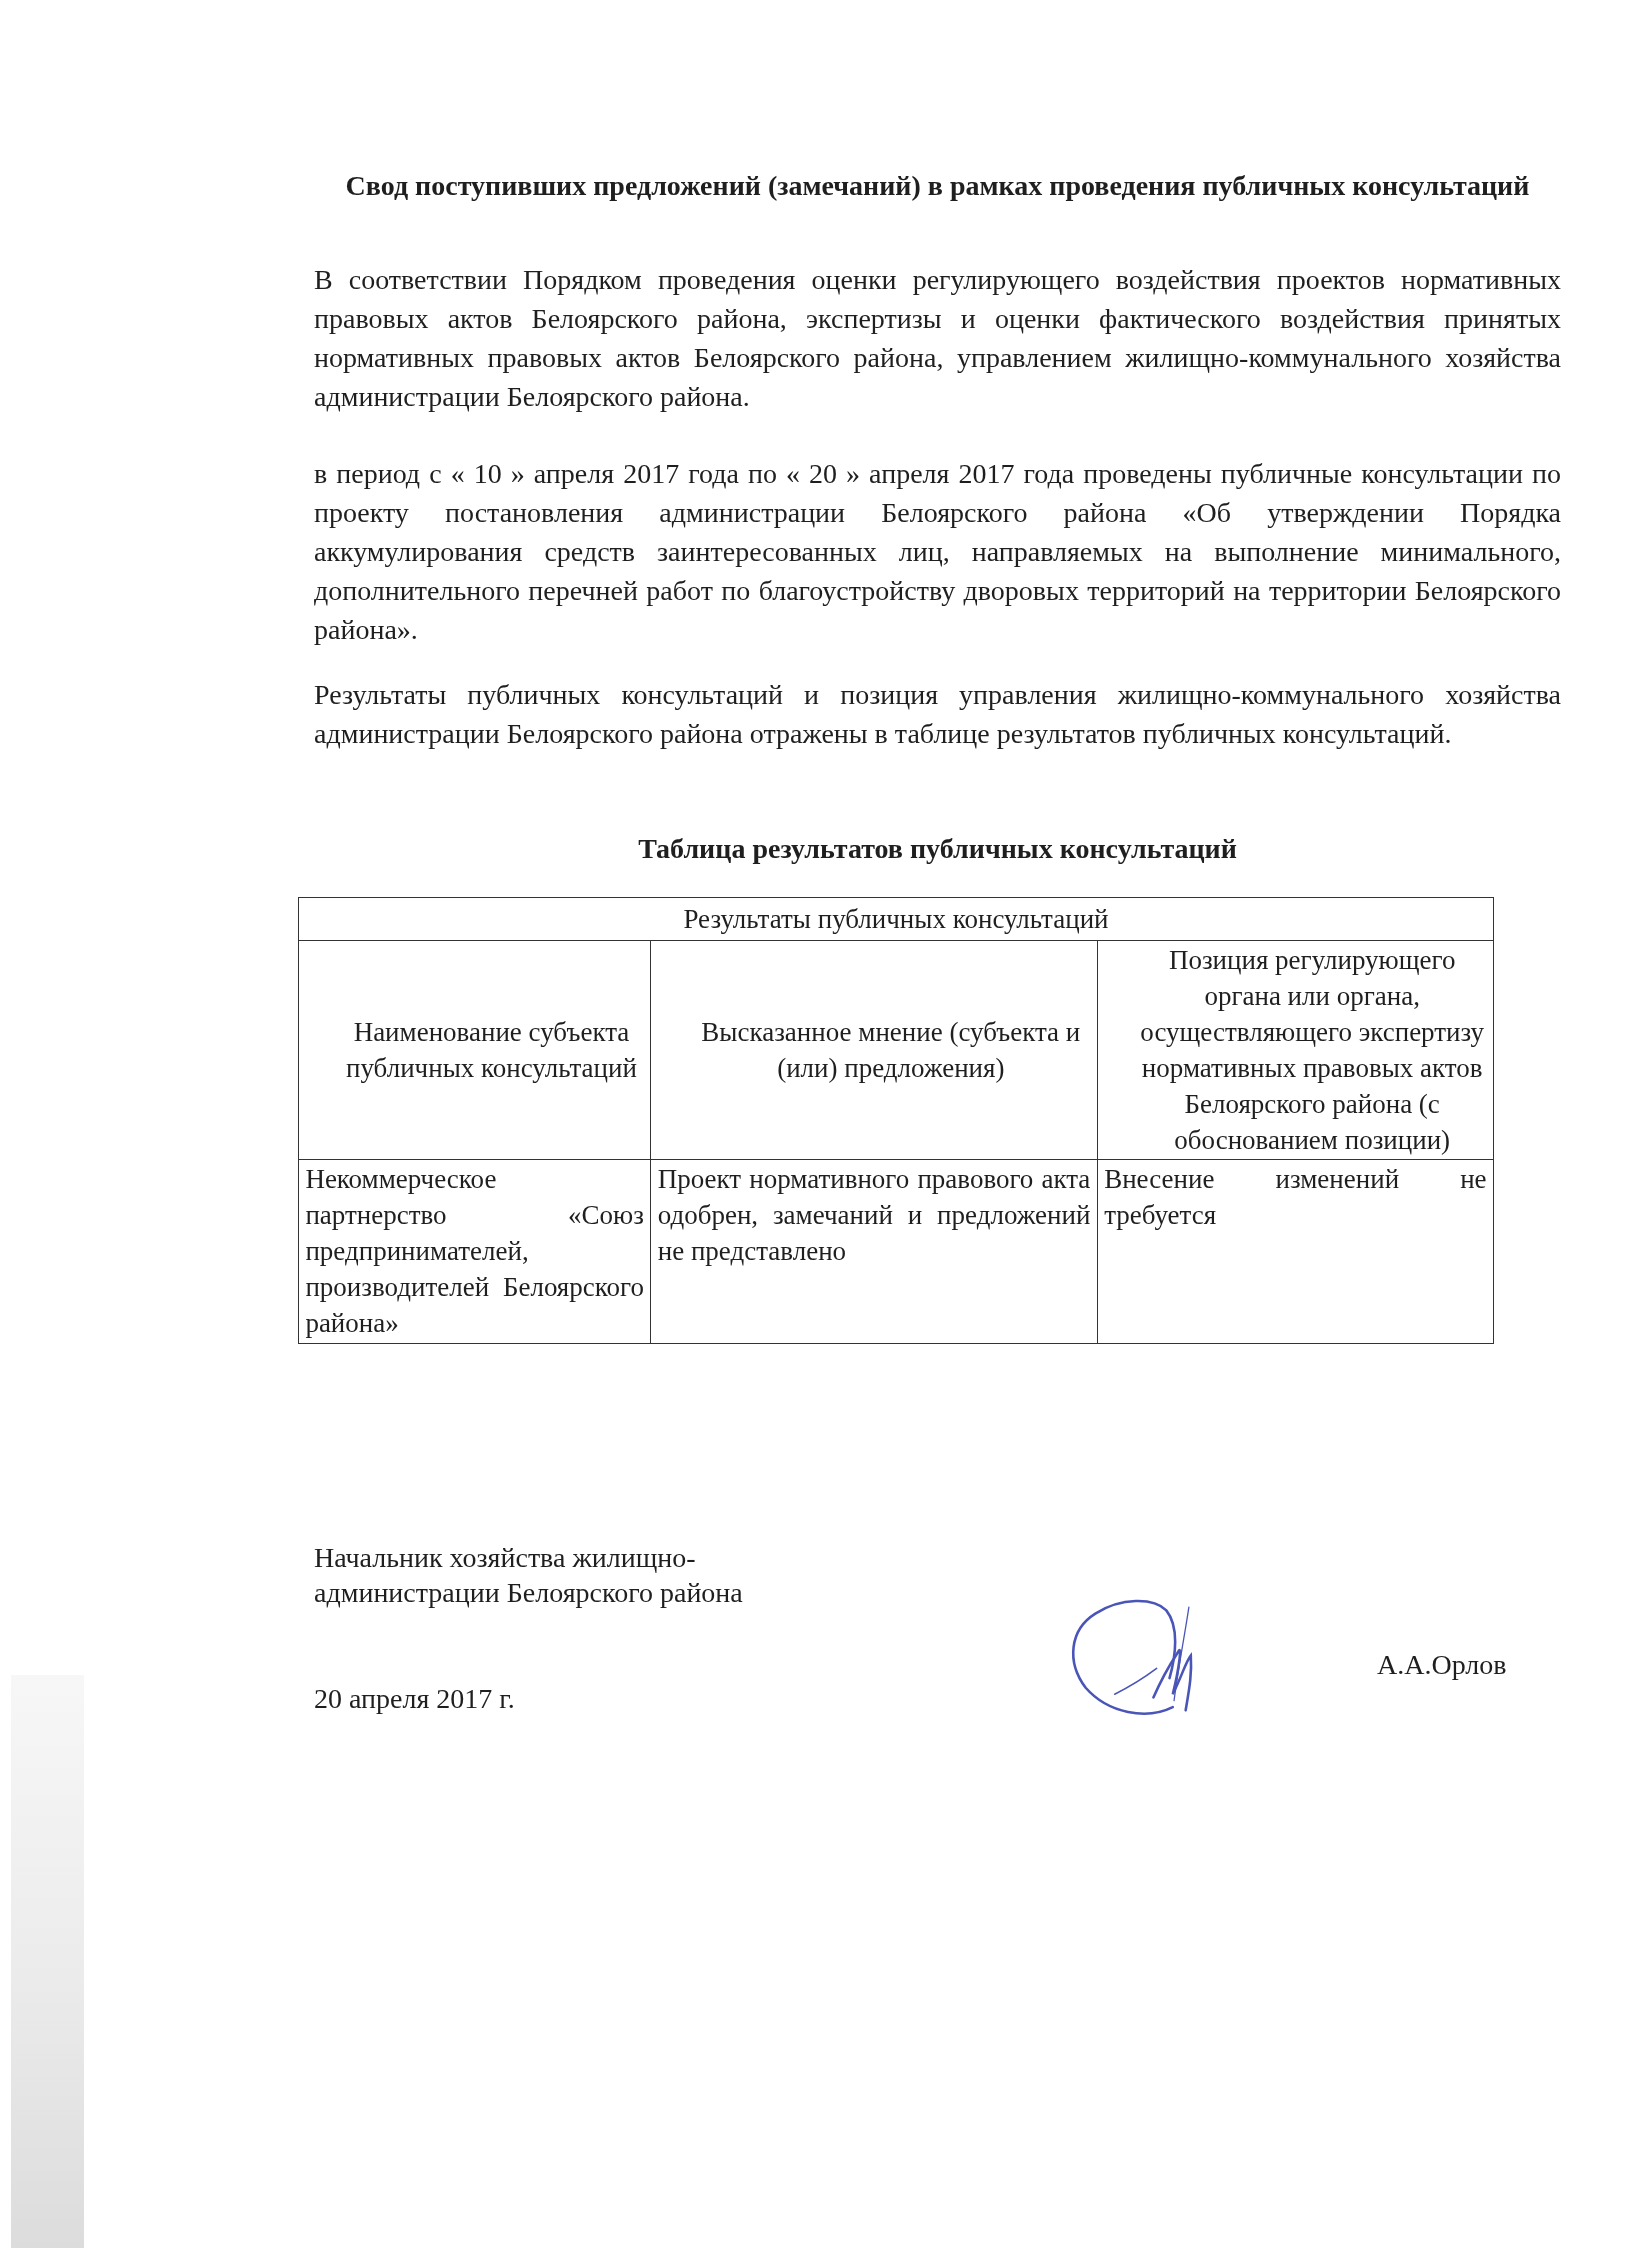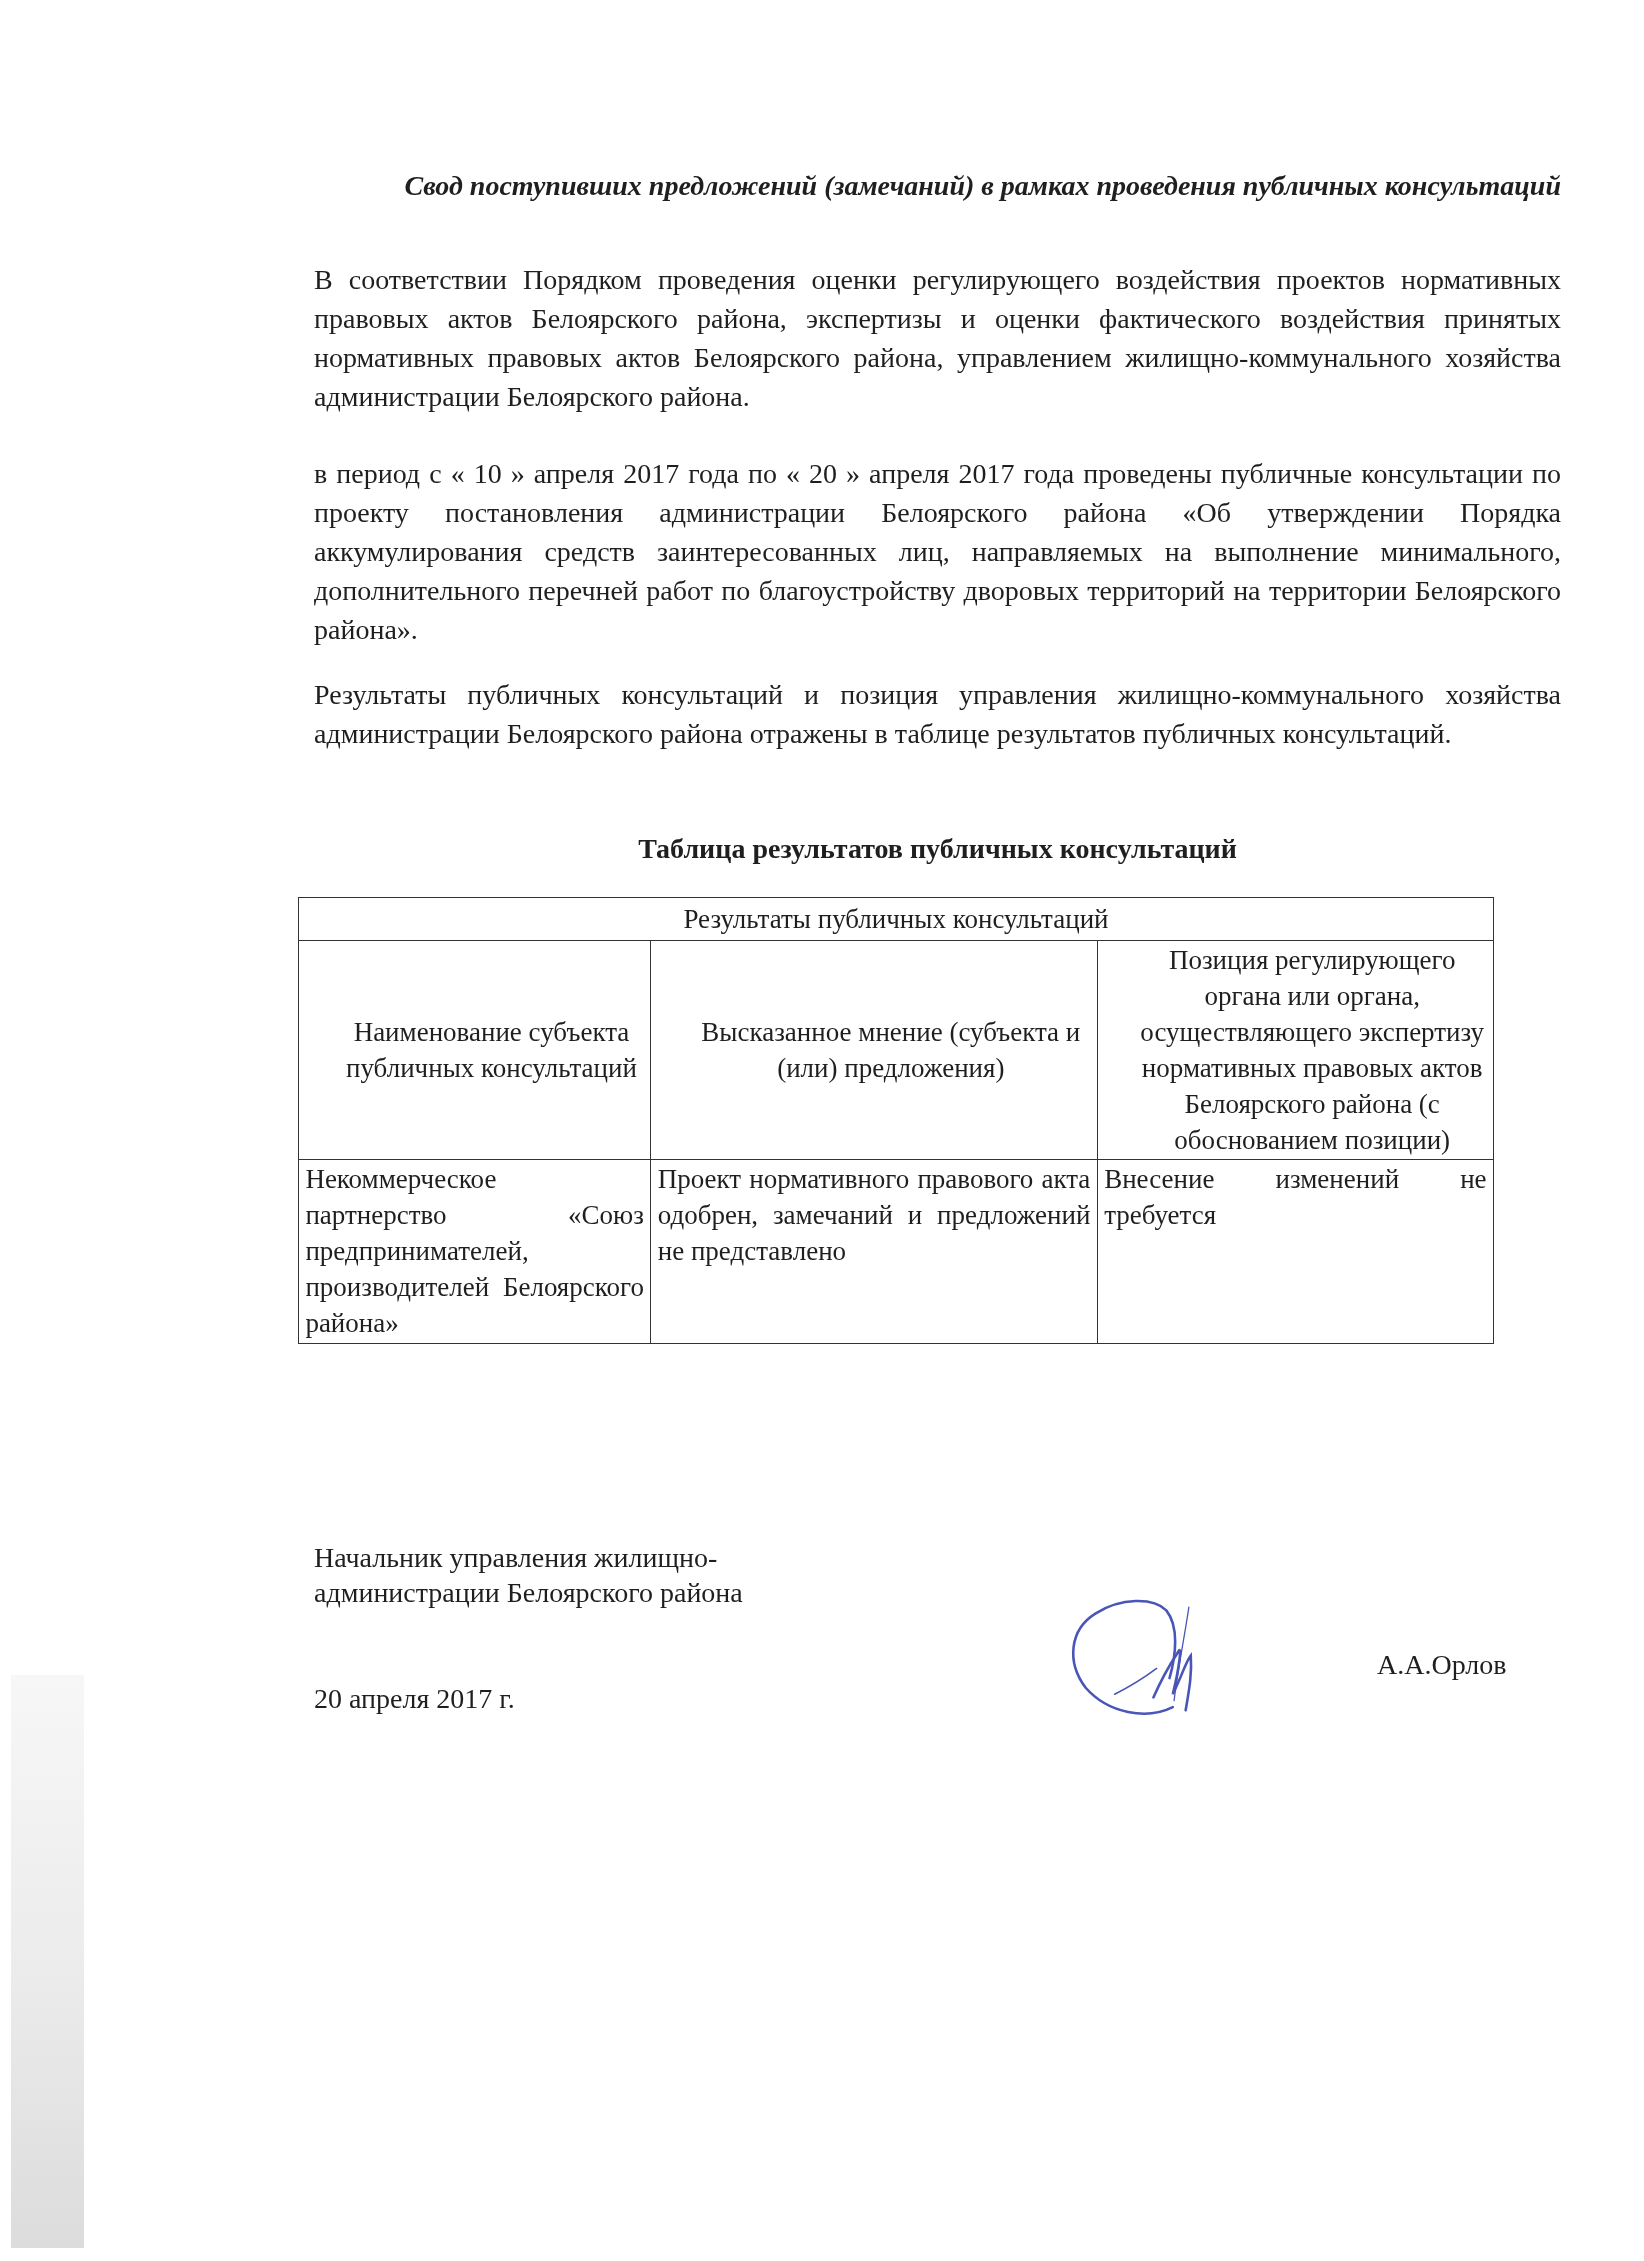--- a/index.html
+++ b/index.html
@@ -27,25 +27,24 @@
       position: absolute;
       left: 314px;
       top: 0;
       width: 1247px;
     }
     .title {
       position: absolute;
       top: 167px;
       left: 0;
       width: 1247px;
-      text-align: right;
+      text-align: center;
       font-weight: bold;
       font-size: 28px;
       line-height: 37px;
-      font-style: italic;
     }
     .para {
       position: absolute;
       left: 0;
       width: 1247px;
       font-size: 28px;
       line-height: 39px;
       text-align: justify;
     }
     .p1 { top: 260px; }
@@ -149,21 +148,21 @@
     </tr>
     <tr>
       <td class="body-cell col1">Некоммерческое партнерство «Союз предпринимателей, производителей Белоярского района»</td>
       <td class="body-cell col2">Проект нормативного правового акта одобрен, замечаний и предложений не представлено</td>
       <td class="body-cell col3">Внесение изменений не требуется</td>
     </tr>
   </tbody>
     </table>
 
   <div class="signature-block">
-    <span class="sig-line">Начальник управления жилищно-</span>
+    <span class="sig-line">Начальник хозяйства жилищно-</span>
     <span class="sig-line">администрации Белоярского района</span>
   </div>
 
   <div class="sig-date">20 апреля  2017 г.</div>
 
   <div class="sig-name">А.А.Орлов</div>
 </div>
 
 <svg class="signature-scribble" viewBox="0 0 240 200">
   <path id="sig-path-1" d="M170,180 C130,200 70,190 35,150 C5,110 10,60 50,35 C90,10 140,10 160,30 C180,55 175,100 165,135" fill="none" stroke-width="4" stroke-linecap="round" stroke="#4a55b8"></path>

